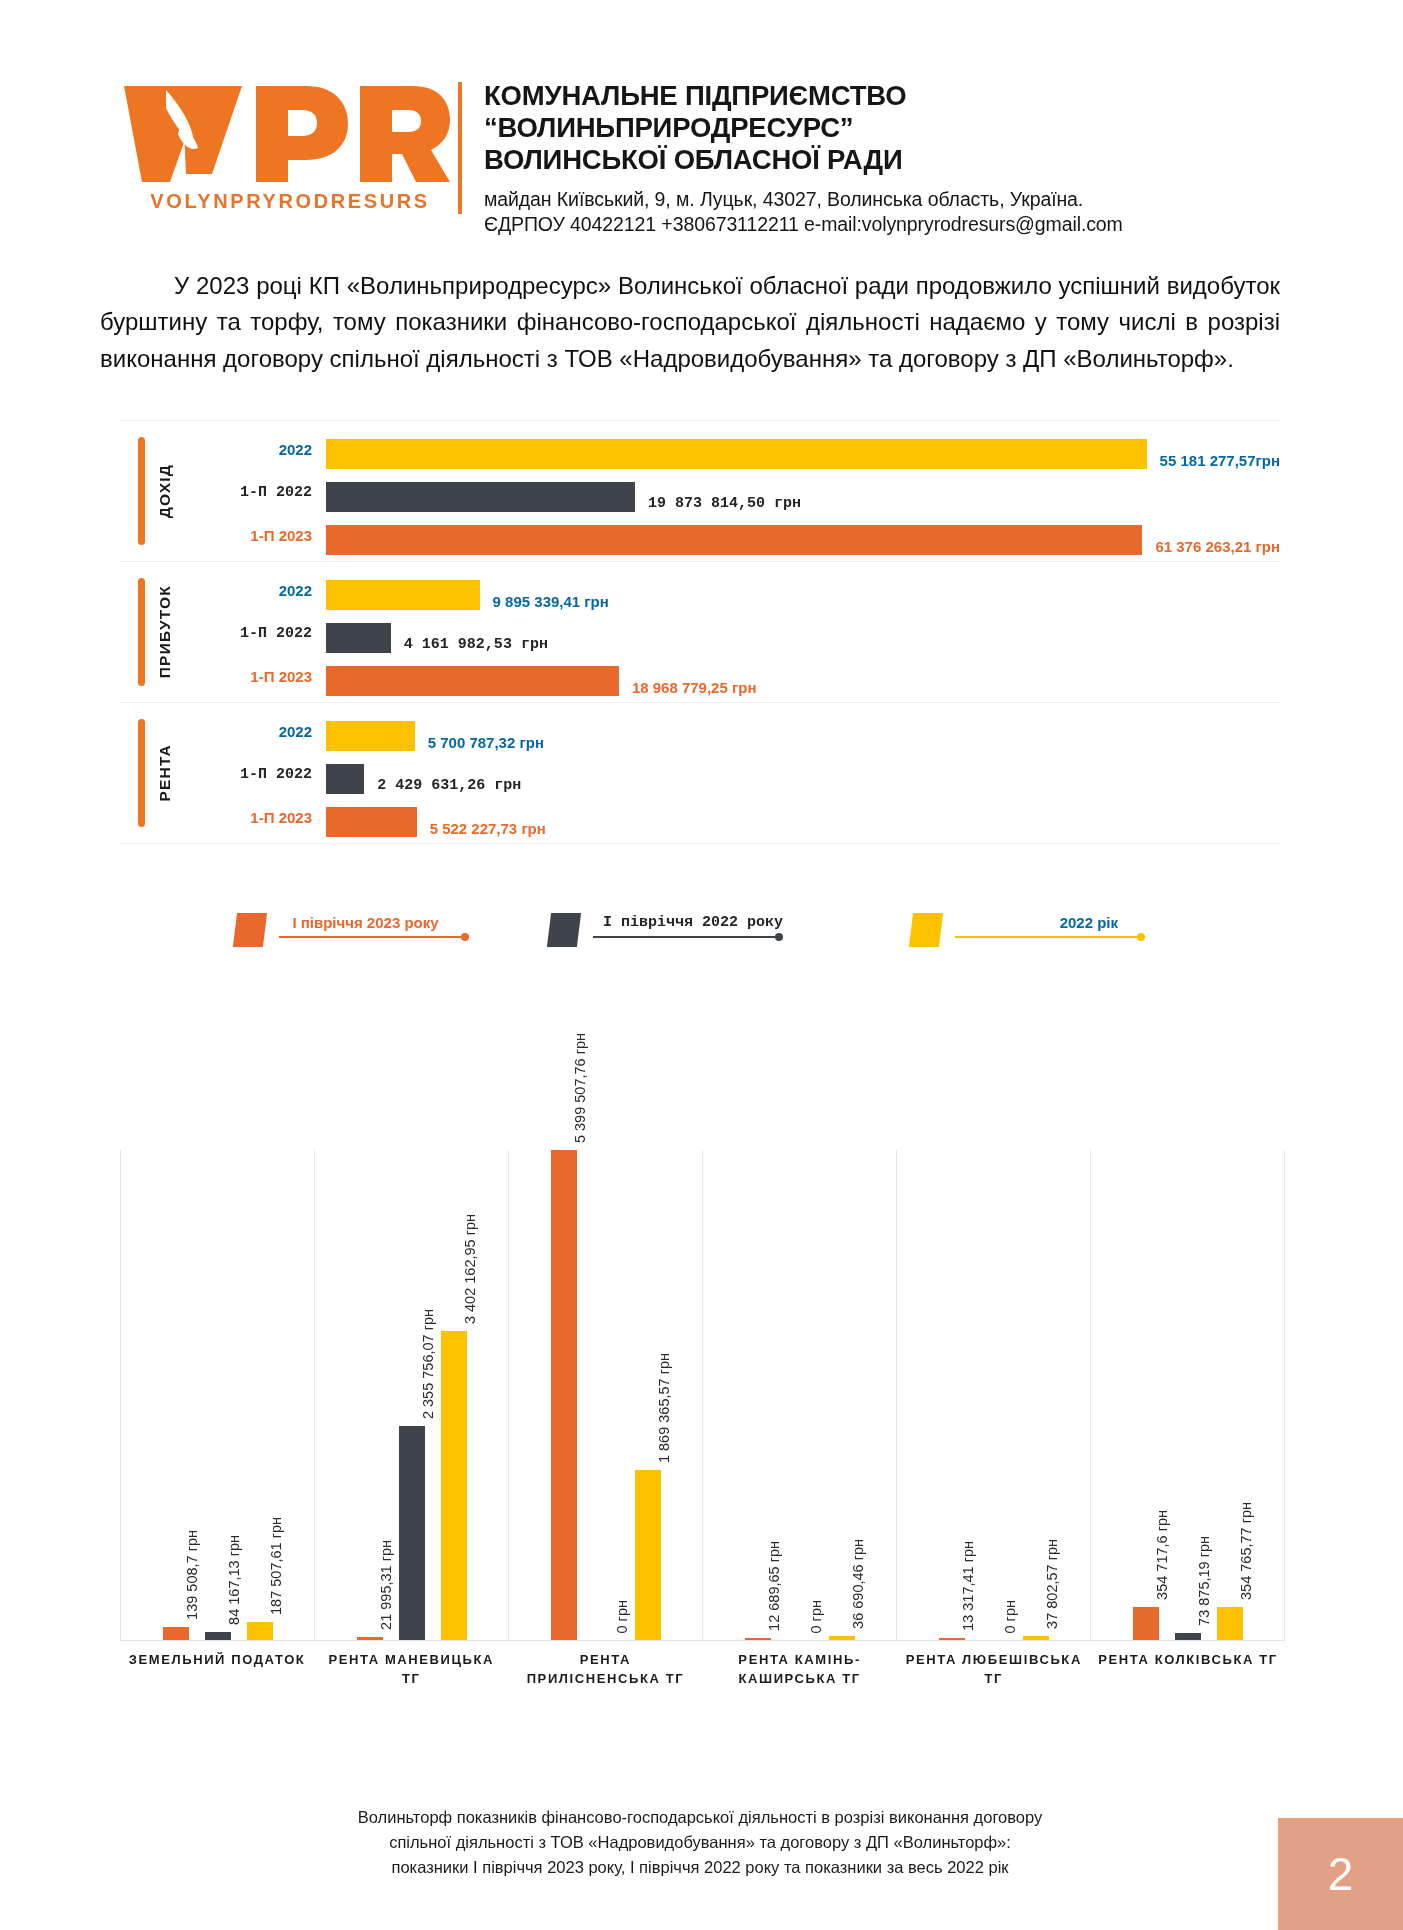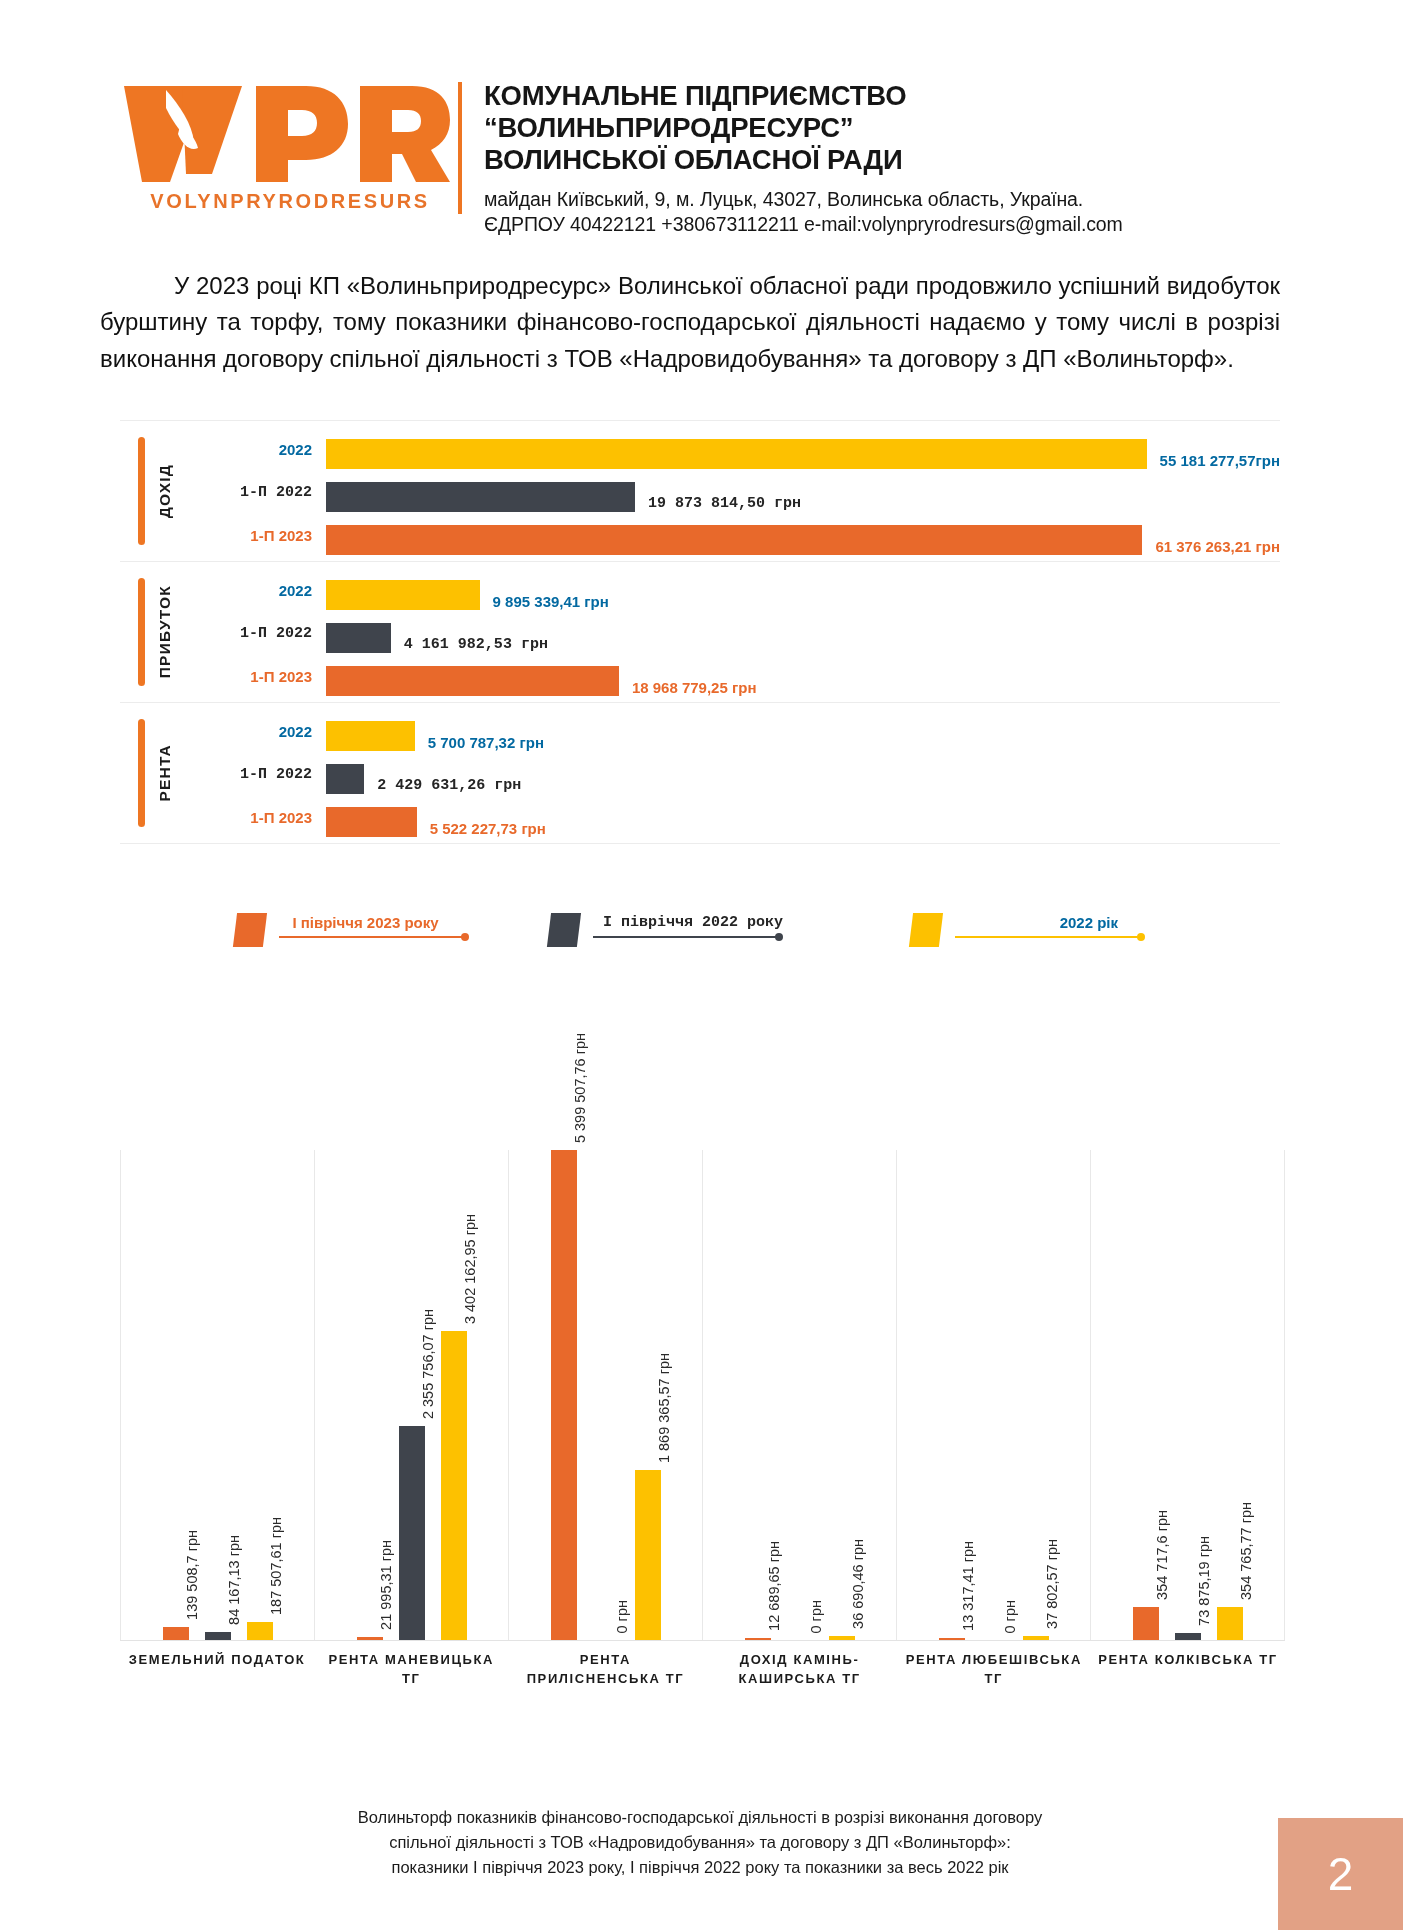--- a/index.html
+++ b/index.html
@@ -331,21 +331,21 @@
           <b>354 765,77 грн</b>
           <i class="bg-yellow" style="height:33px"></i>
           </div>
       </div>
     </div>
 
     <div class="c2-labels">
       <div class="c2-lab">ЗЕМЕЛЬНИЙ ПОДАТОК</div>
       <div class="c2-lab">РЕНТА МАНЕВИЦЬКА ТГ</div>
       <div class="c2-lab">РЕНТА ПРИЛІСНЕНСЬКА ТГ</div>
-      <div class="c2-lab">ДОХІД КАМІНЬ-КАШИРСЬКА ТГ</div>
+      <div class="c2-lab">РЕНТА КАМІНЬ-КАШИРСЬКА ТГ</div>
       <div class="c2-lab">РЕНТА ЛЮБЕШІВСЬКА ТГ</div>
       <div class="c2-lab">РЕНТА КОЛКІВСЬКА ТГ</div>
     </div>
   </div>
 
   <div class="caption">
     <div>Волиньторф показників фінансово-господарської діяльності в розрізі виконання договору</div>
     <div>спільної діяльності з ТОВ «Надровидобування» та договору з ДП «Волиньторф»:</div>
     <div>показники I півріччя 2023 року, I півріччя 2022 року та показники за весь 2022 рік</div>
   </div>

